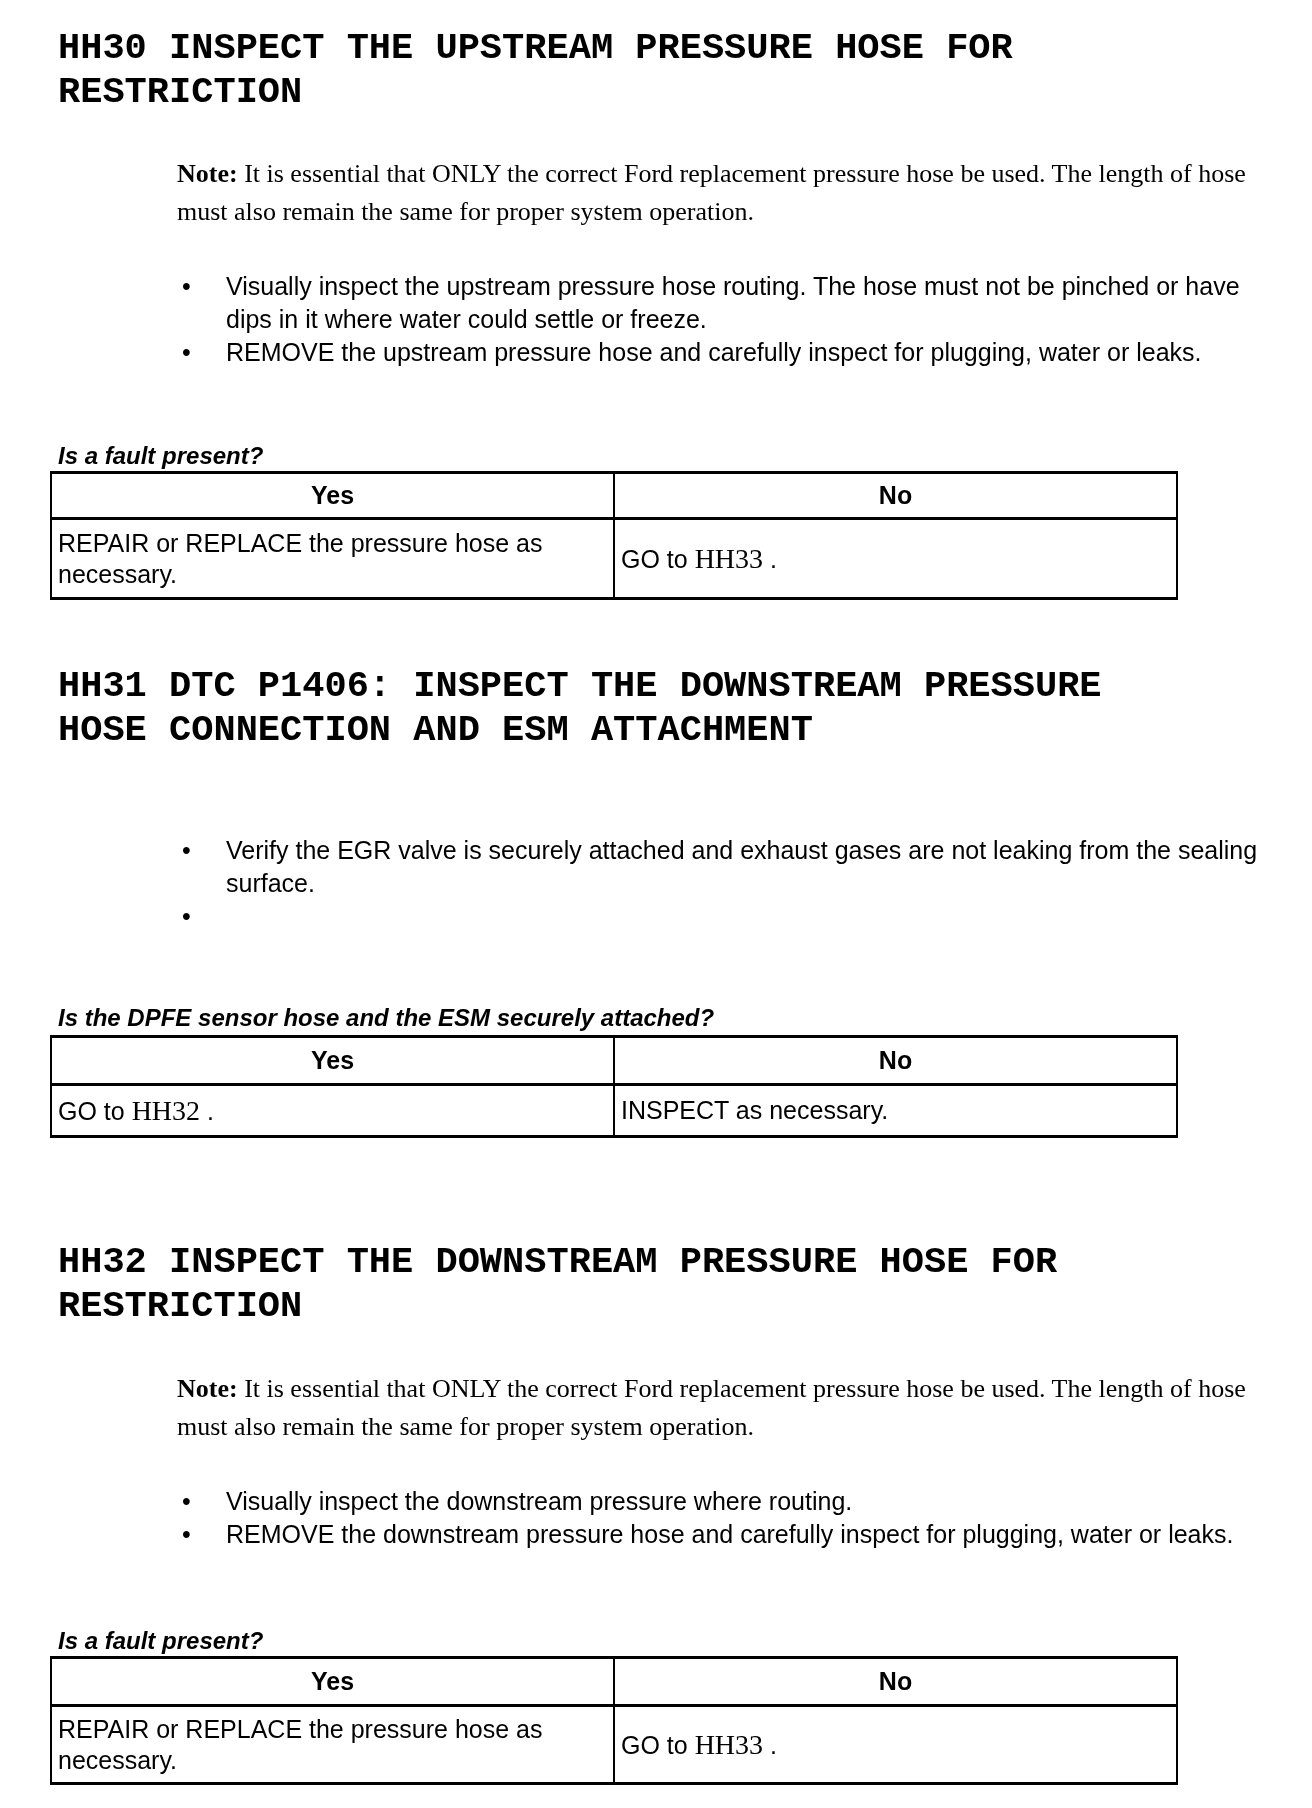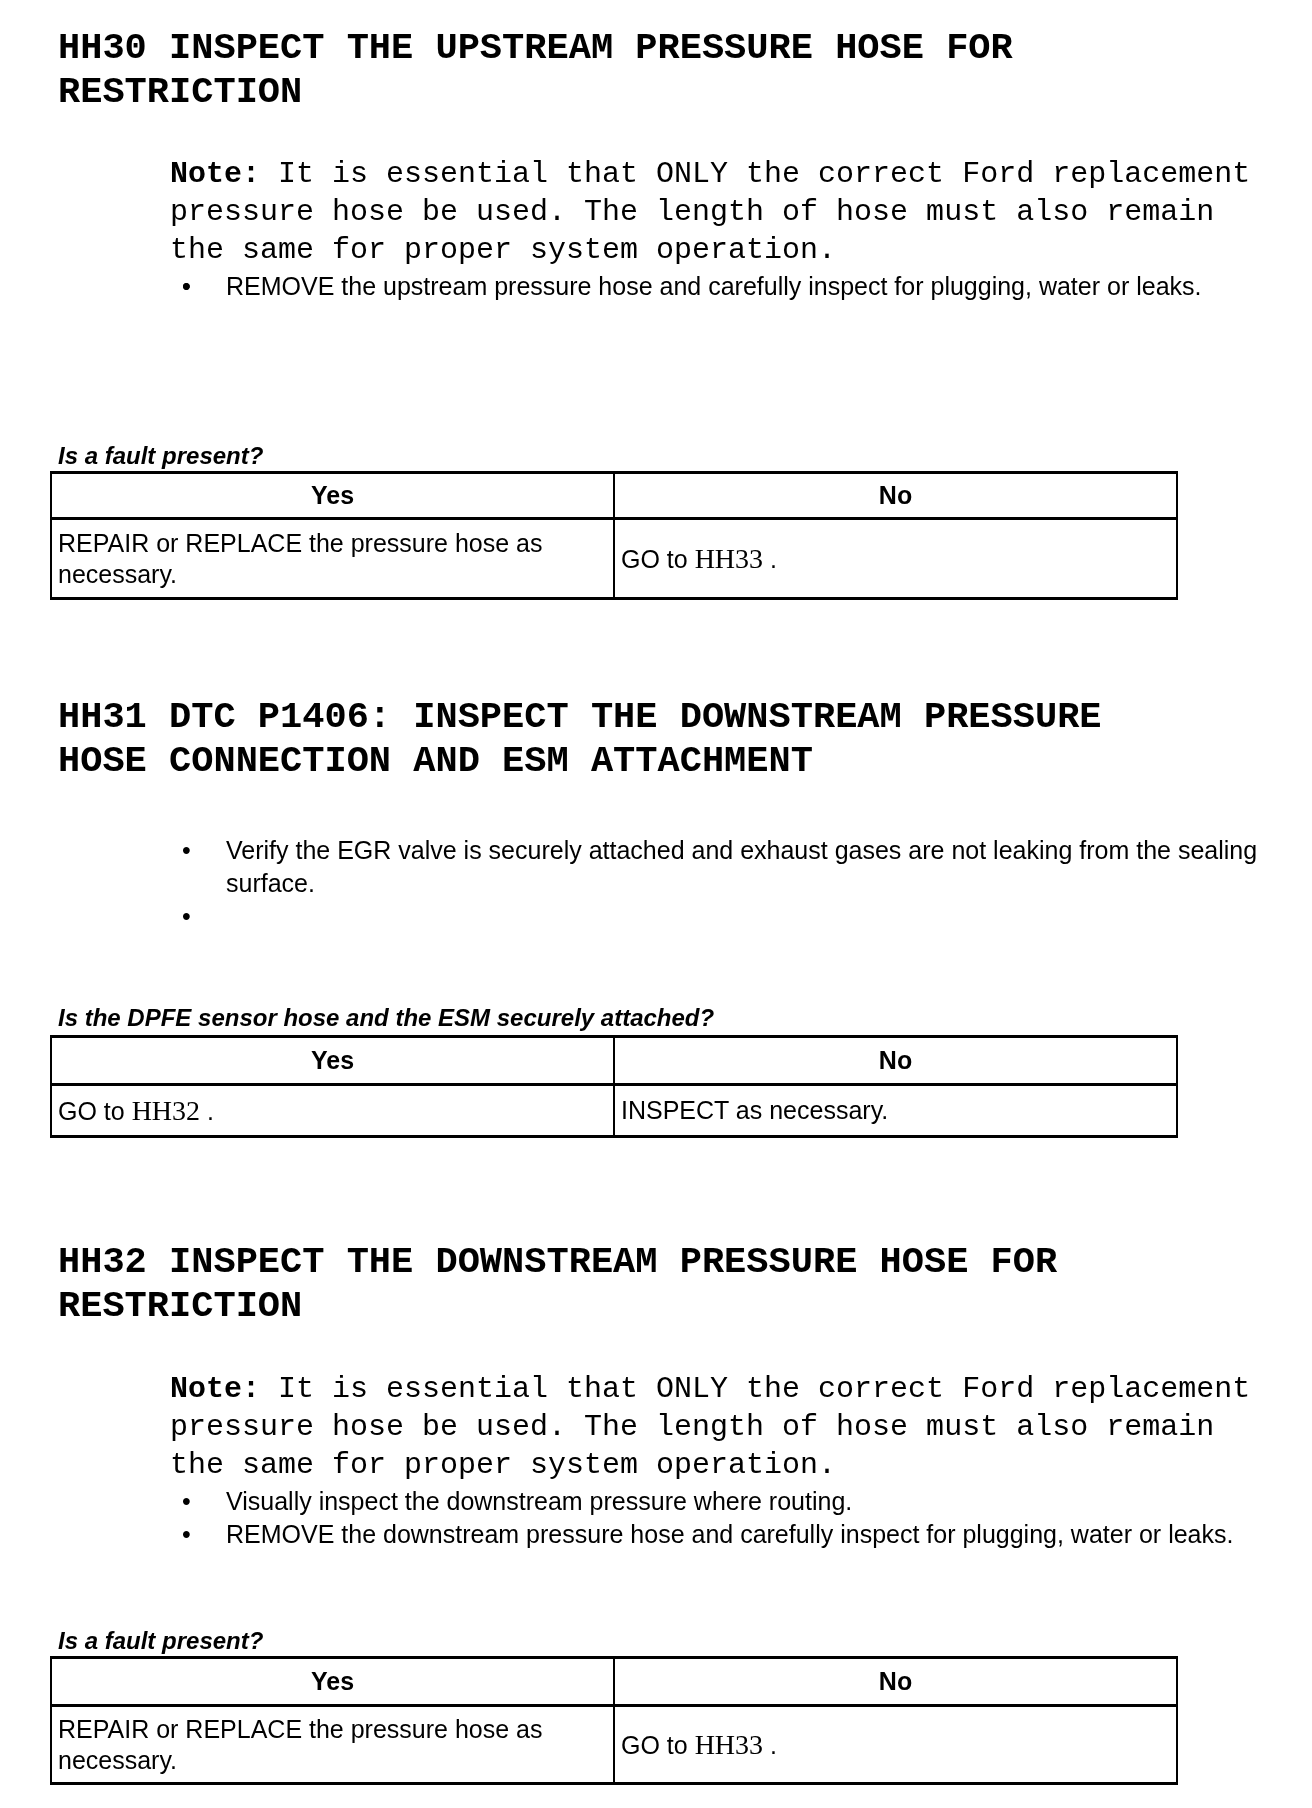--- a/index.html
+++ b/index.html
@@ -1,19 +1,19 @@
 <!DOCTYPE html>
 <html><head>
 <meta charset="utf-8">
 <style>
   html, body { margin:0; padding:0; background:#ffffff; }
   body { width:1312px; height:1808px; position:relative; overflow:hidden; color:#000; }
   .abs { position:absolute; }
   .h1 { font-family:Liberation Mono, monospace; font-weight:bold; font-size:37px; line-height:44px; left:58px; width:1200px; margin:0; }
-  .note { font-family:Liberation Mono, monospace; font-size:30px; line-height:38px; left:170px; width:1110px; margin:0; }
+  .note { font-family:Liberation Serif, serif; font-size:26px; line-height:38px; left:177px; width:1110px; margin:0; }
   .note b { font-weight:bold; }
   ul.bullets { font-family:"Liberation Sans", sans-serif; font-size:25px; line-height:33px; left:182px; width:1090px; margin:0; padding:0; list-style:none; }
   ul.bullets li { position:relative; padding-left:44px; margin:0; }
   ul.bullets li .dot { position:absolute; left:0; top:0; width:10px; }
   .q { font-family:"Liberation Sans", sans-serif; font-weight:bold; font-size:24px; line-height:28px; left:58px; margin:0;font-style:italic; }
   table.yn { position:absolute; left:50px; width:1126px; border-collapse:collapse; font-family:"Liberation Sans", sans-serif; font-size:25px; table-layout:fixed; }
   table.yn th, table.yn td { border-left:2px solid #000; border-right:2px solid #000; padding:2px 6px; vertical-align:middle; }
   table.yn th { font-weight:bold; text-align:center; border-top:3px solid #000; border-bottom:3px solid #000; }
   table.yn td { text-align:left; border-bottom:3px solid #000; line-height:31px; }
   table.yn col.c1 { width:563px; }
@@ -24,21 +24,21 @@
 <body>
 
 <div class="abs h1" style="top:26px;">
   <div>HH30 INSPECT THE UPSTREAM PRESSURE HOSE FOR</div>
   <div>RESTRICTION</div>
 </div>
 
 <p class="abs note" style="top:155px;"><b>Note:</b><span> It is essential that ONLY the correct Ford replacement pressure hose be used. The length of hose must also remain the same for proper system operation.</span></p>
 
 <ul class="abs bullets" style="top:270px;">
-  <li><span class="dot">•</span></li>
+  <li><span class="dot">•</span><span>Visually inspect the upstream pressure hose routing. The hose must not be pinched or have dips in it where water could settle or freeze.</span></li>
   <li><span class="dot">•</span><span>REMOVE the upstream pressure hose and carefully inspect for plugging, water or leaks.</span></li>
 </ul>
 
 <p class="abs q" style="top:442px;">Is a fault present?</p>
 
 <table class="yn" style="top:471px;">
   <colgroup>
       <col class="c1">
       <col class="c2">
     </colgroup>
@@ -47,21 +47,21 @@
     <th>Yes</th>
     <th>No</th>
   </tr>
   <tr style="height:80px;">
     <td>REPAIR or REPLACE the pressure hose as necessary.</td>
     <td><span>GO to </span><span class="ref">HH33</span><span> .</span></td>
   </tr>
 </tbody>
   </table>
 
-<div class="abs h1" style="top:695px;">
+<div class="abs h1" style="top:664px;">
   <div>HH31 DTC P1406: INSPECT THE DOWNSTREAM PRESSURE</div>
   <div>HOSE CONNECTION AND ESM ATTACHMENT</div>
 </div>
 
 <ul class="abs bullets" style="top:834px;">
   <li><span class="dot">•</span><span>Verify the EGR valve is securely attached and exhaust gases are not leaking from the sealing surface.</span></li>
   <li><span class="dot">•</span></li>
 </ul>
 
 <p class="abs q" style="top:1004px;">Is the DPFE sensor hose and the ESM securely attached?</p>

